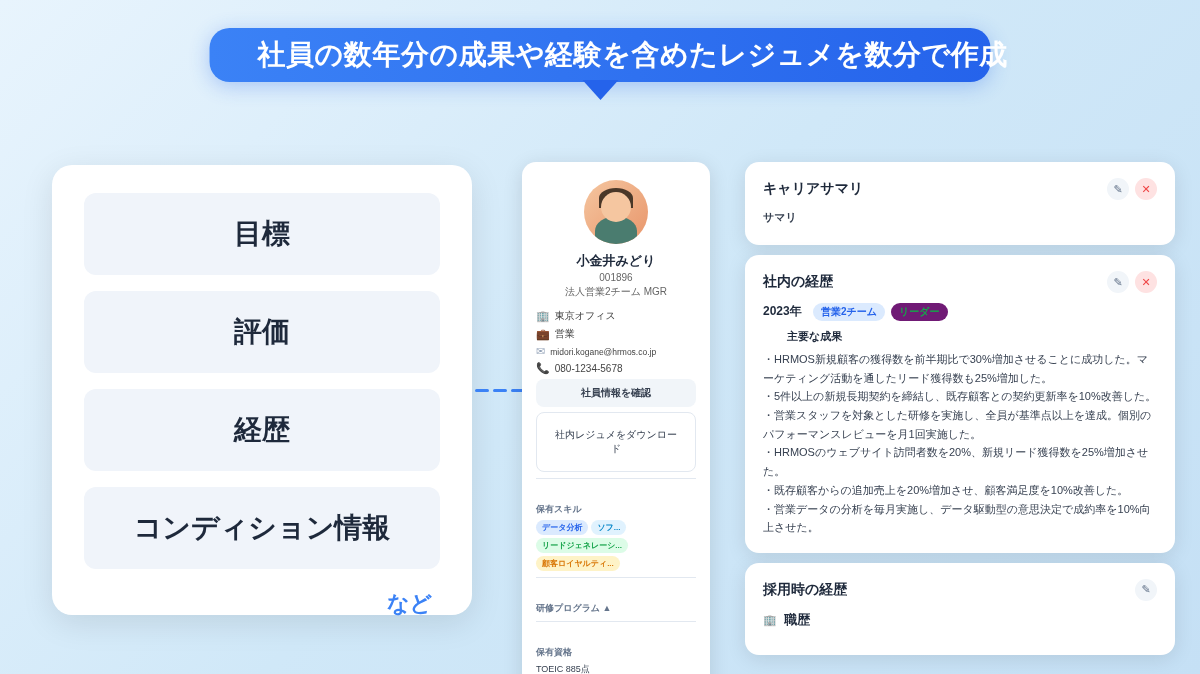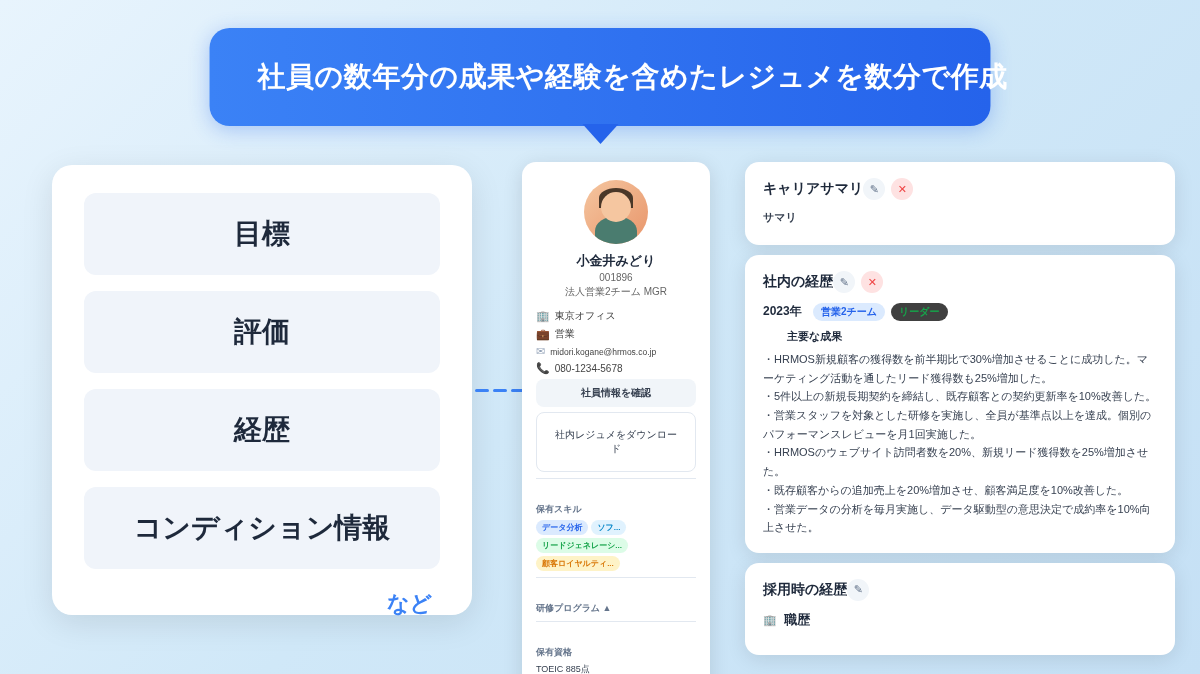--- a/index.html
+++ b/index.html
@@ -13,21 +13,21 @@
     }
 
     
     .header-banner {
       position: absolute;
       top: 28px;
       left: 50%;
       transform: translateX(-50%);
       background: linear-gradient(90deg, #3b82f6 0%, #2563eb 100%);
       border-radius: 20px;
-      padding: 30px 48px;
+      padding: 8px 48px;
       text-align: center;
       width: 781px;
       box-shadow: 0 4px 20px rgba(37, 99, 235, 0.3);
     }
     .header-banner::after {
       content: '';
       position: absolute;
       bottom: -18px;
       left: 50%;
       transform: translateX(-50%);
@@ -262,22 +262,24 @@
     }
     .resume-card {
       background: white;
       border-radius: 14px;
       box-shadow: 0 4px 20px rgba(0,0,0,0.1);
       padding: 16px 18px;
       position: relative;
     }
     .resume-card-header {
       display: flex;
+      justify-content: space-between;
       align-items: center;
       margin-bottom: 10px;
+      gap: 14px;
     }
     .resume-card-title {
       font-size: 14px;
       font-weight: 700;
       color: #1e293b;
     }
     .card-actions {
       display: flex;
       gap: 6px;
       align-items: center;
@@ -321,21 +323,21 @@
       gap: 6px;
       margin-left: 8px;
     }
     .history-tag {
       padding: 2px 8px;
       border-radius: 10px;
       font-size: 10px;
       font-weight: 600;
     }
     .ht-blue { background: #dbeafe; color: #2563eb; }
-    .ht-green { background: #404040; color: #16a34a; }
+    .ht-green { background: #701a75; color: #16a34a; }
     .achievement-title {
       font-size: 11px;
       font-weight: 700;
       color: #1e293b;
       margin-bottom: 6px;
       margin-left: 24px;
     }
     .achievement-text {
       font-size: 11px;
       color: #374151;

